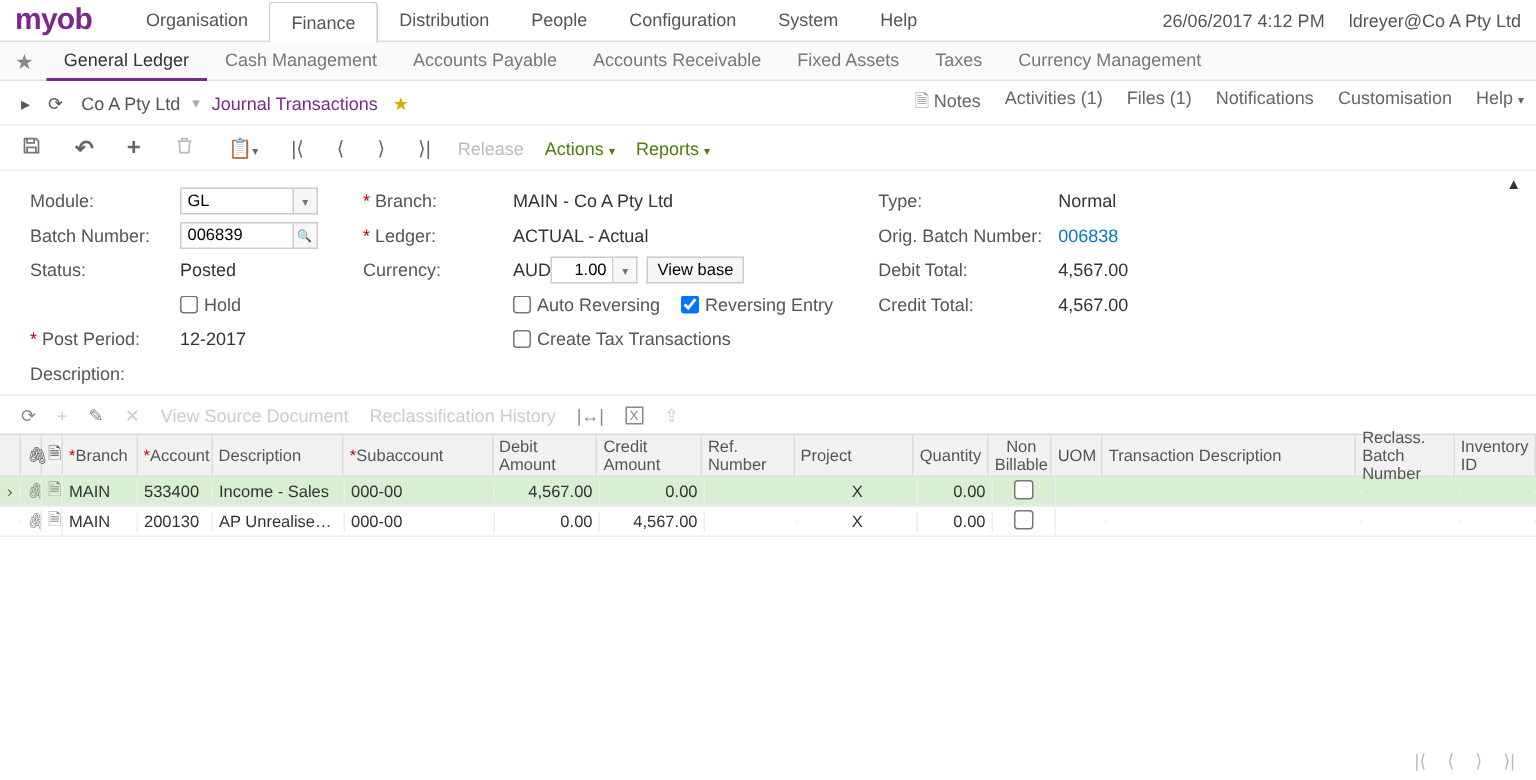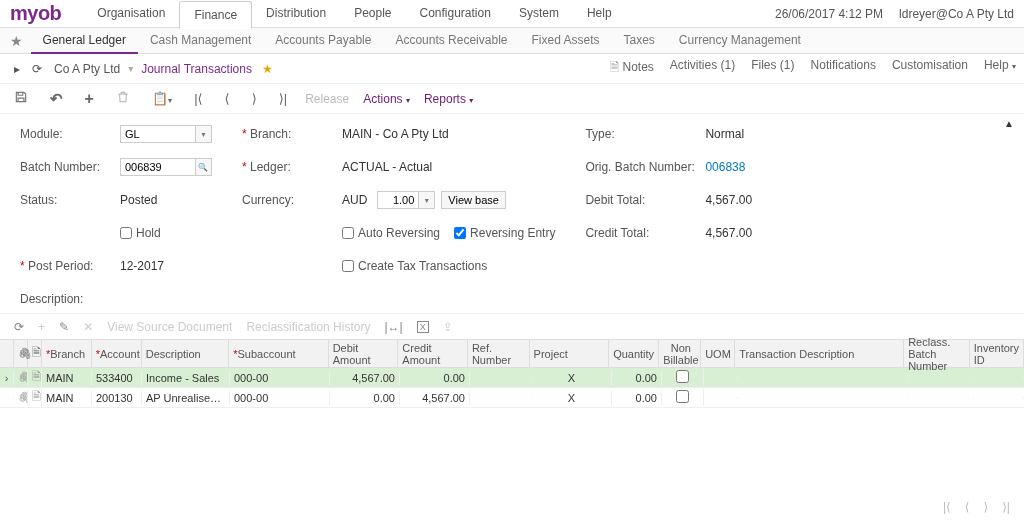--- a/index.html
+++ b/index.html
@@ -25,26 +25,26 @@
 .patharrow { color: #aaa; padding: 0 2px; font-size: 10px; }
 .current-screen { color: #7b2a8b; }
 .star-gold { color: #e0a800; margin-left: 4px; }
 .rightlinks { margin-left: auto; display: flex; gap: 16px; color: #666; }
 .rightlinks span { cursor: pointer; }
 
 
 .toolbar { display: flex; align-items: center; height: 30px; padding: 0 10px; gap: 14px; color: #666; border-bottom: 1px solid #eee; }
 .tool { cursor: pointer; padding: 2px 4px; font-size: 13px; }
 .tool.disabled { color: #bbb; }
-.tool-text { color: #701a75; cursor: pointer; }
+.tool-text { color: #4d7c0f; cursor: pointer; }
 .tool-text.disabled { color: #bbb; }
 
 
 .form-area { display: flex; padding: 10px 20px 4px 20px; gap: 30px; position: relative; }
-.form-col { display: flex; flex-direction: column; gap: 13px; }
+.form-col { display: flex; flex-direction: column; gap: 3px; }
 .form-row { display: flex; align-items: center; height: 20px; }
 .form-label { width: 100px; color: #555; }
 .form-label.req::before { content: "* "; color: #c00; }
 .form-input { border: 1px solid #ccc; height: 18px; padding: 1px 4px; font-size: 11px; width: 76px; background: #fff; }
 .drop-btn { display: inline-flex; align-items: center; justify-content: center; width: 16px; height: 18px; border: 1px solid #ccc; border-left: none; color: #777; font-size: 8px; background: #f7f7f7; }
 .form-value { color: #333; }
 .form-value.posted { color: #333; }
 .form-value.link { color: #027abf; }
 .collapse-caret { position: absolute; right: 10px; top: 4px; color: #333; font-size: 10px; cursor: pointer; }
 .chk { display: inline-flex; align-items: center; gap: 4px; color: #555; }
@@ -185,21 +185,21 @@
       <span class="form-label req">Branch:</span>
       <span class="form-value">MAIN - Co A Pty Ltd</span>
     </div>
     <div class="form-row">
       <span class="form-label req">Ledger:</span>
       <span class="form-value">ACTUAL - Actual</span>
     </div>
     <div class="form-row">
       <span class="form-label">Currency:</span>
       <span class="form-value">AUD</span>
-      <input class="form-input" style="width: 42px; margin-left: 10px; text-align: right;" value="1.00">
+      <input class="form-input" style="width: 42px; text-align: right;" value="1.00">
         <span class="drop-btn">▾</span>
       <button style="margin-left:6px;border:1px solid #ccc;background:#f7f7f7;padding:2px 6px;font-size:11px;cursor:pointer">View base</button>
     </div>
     <div class="form-row" style="gap:14px;padding-left:100px">
       <label class="chk">
           <input type="checkbox" style="">
           <span>Auto Reversing</span>
         </label>
       <label class="chk">
           <input type="checkbox" checked="" style="">

